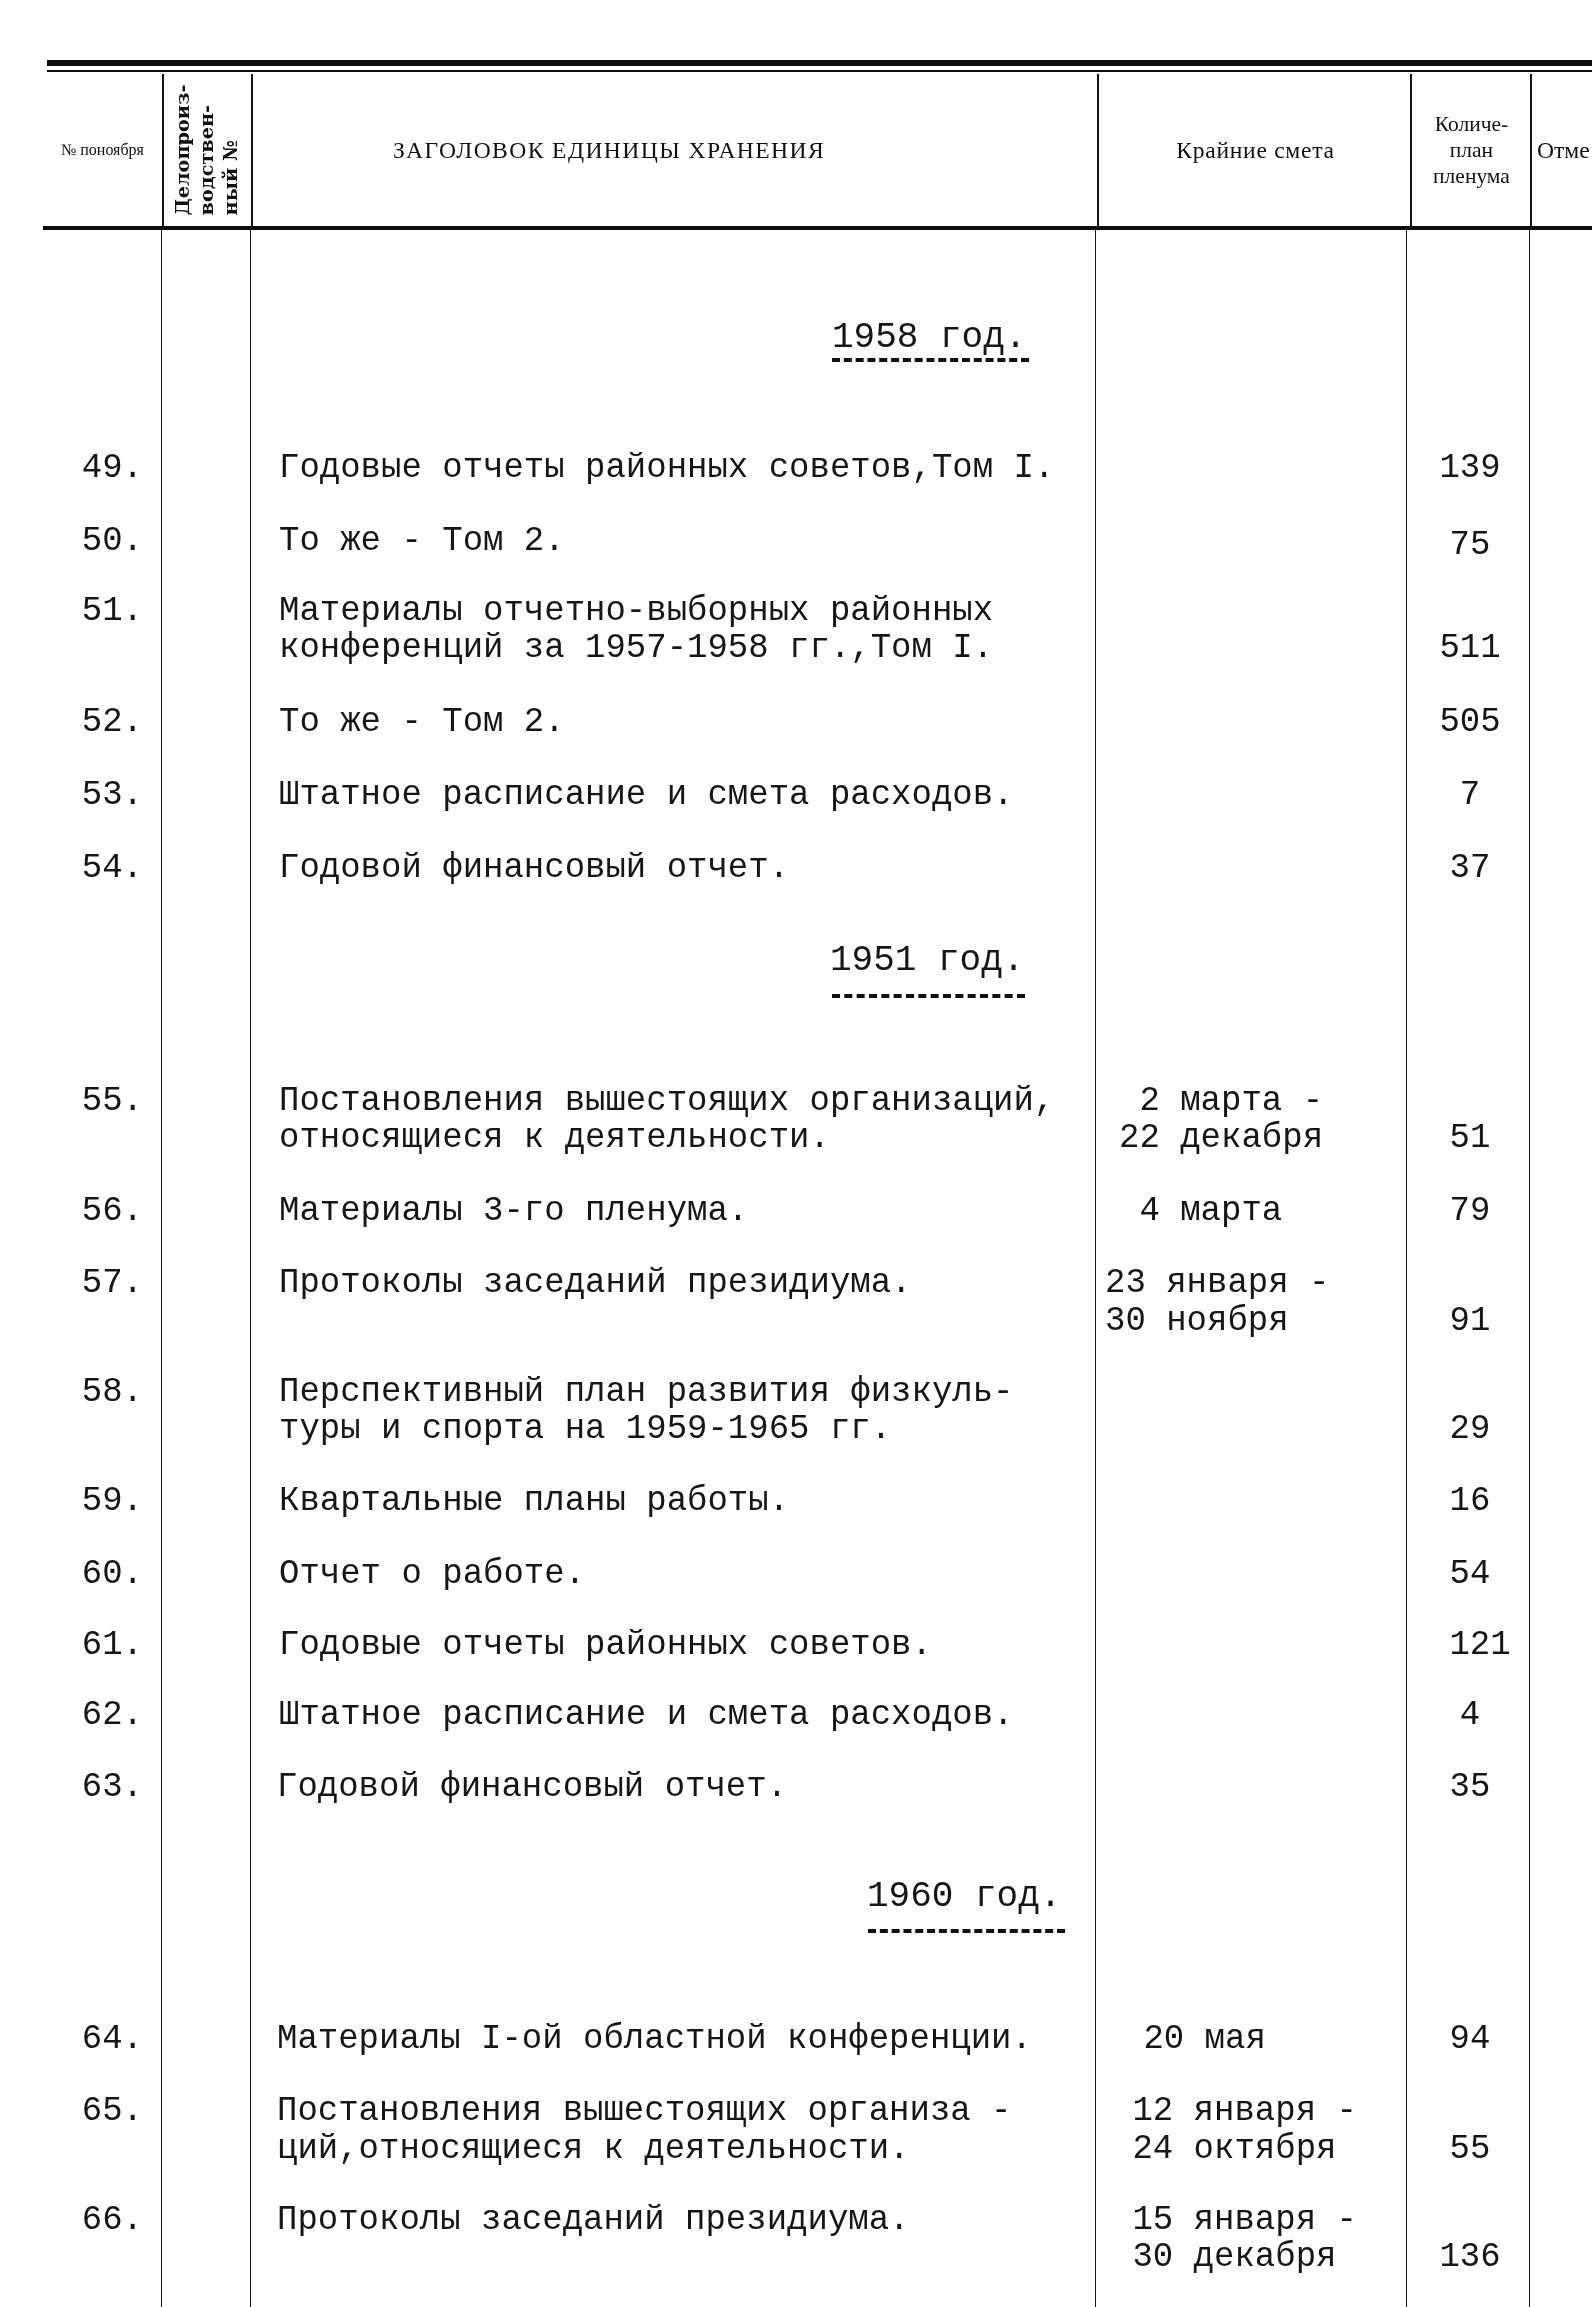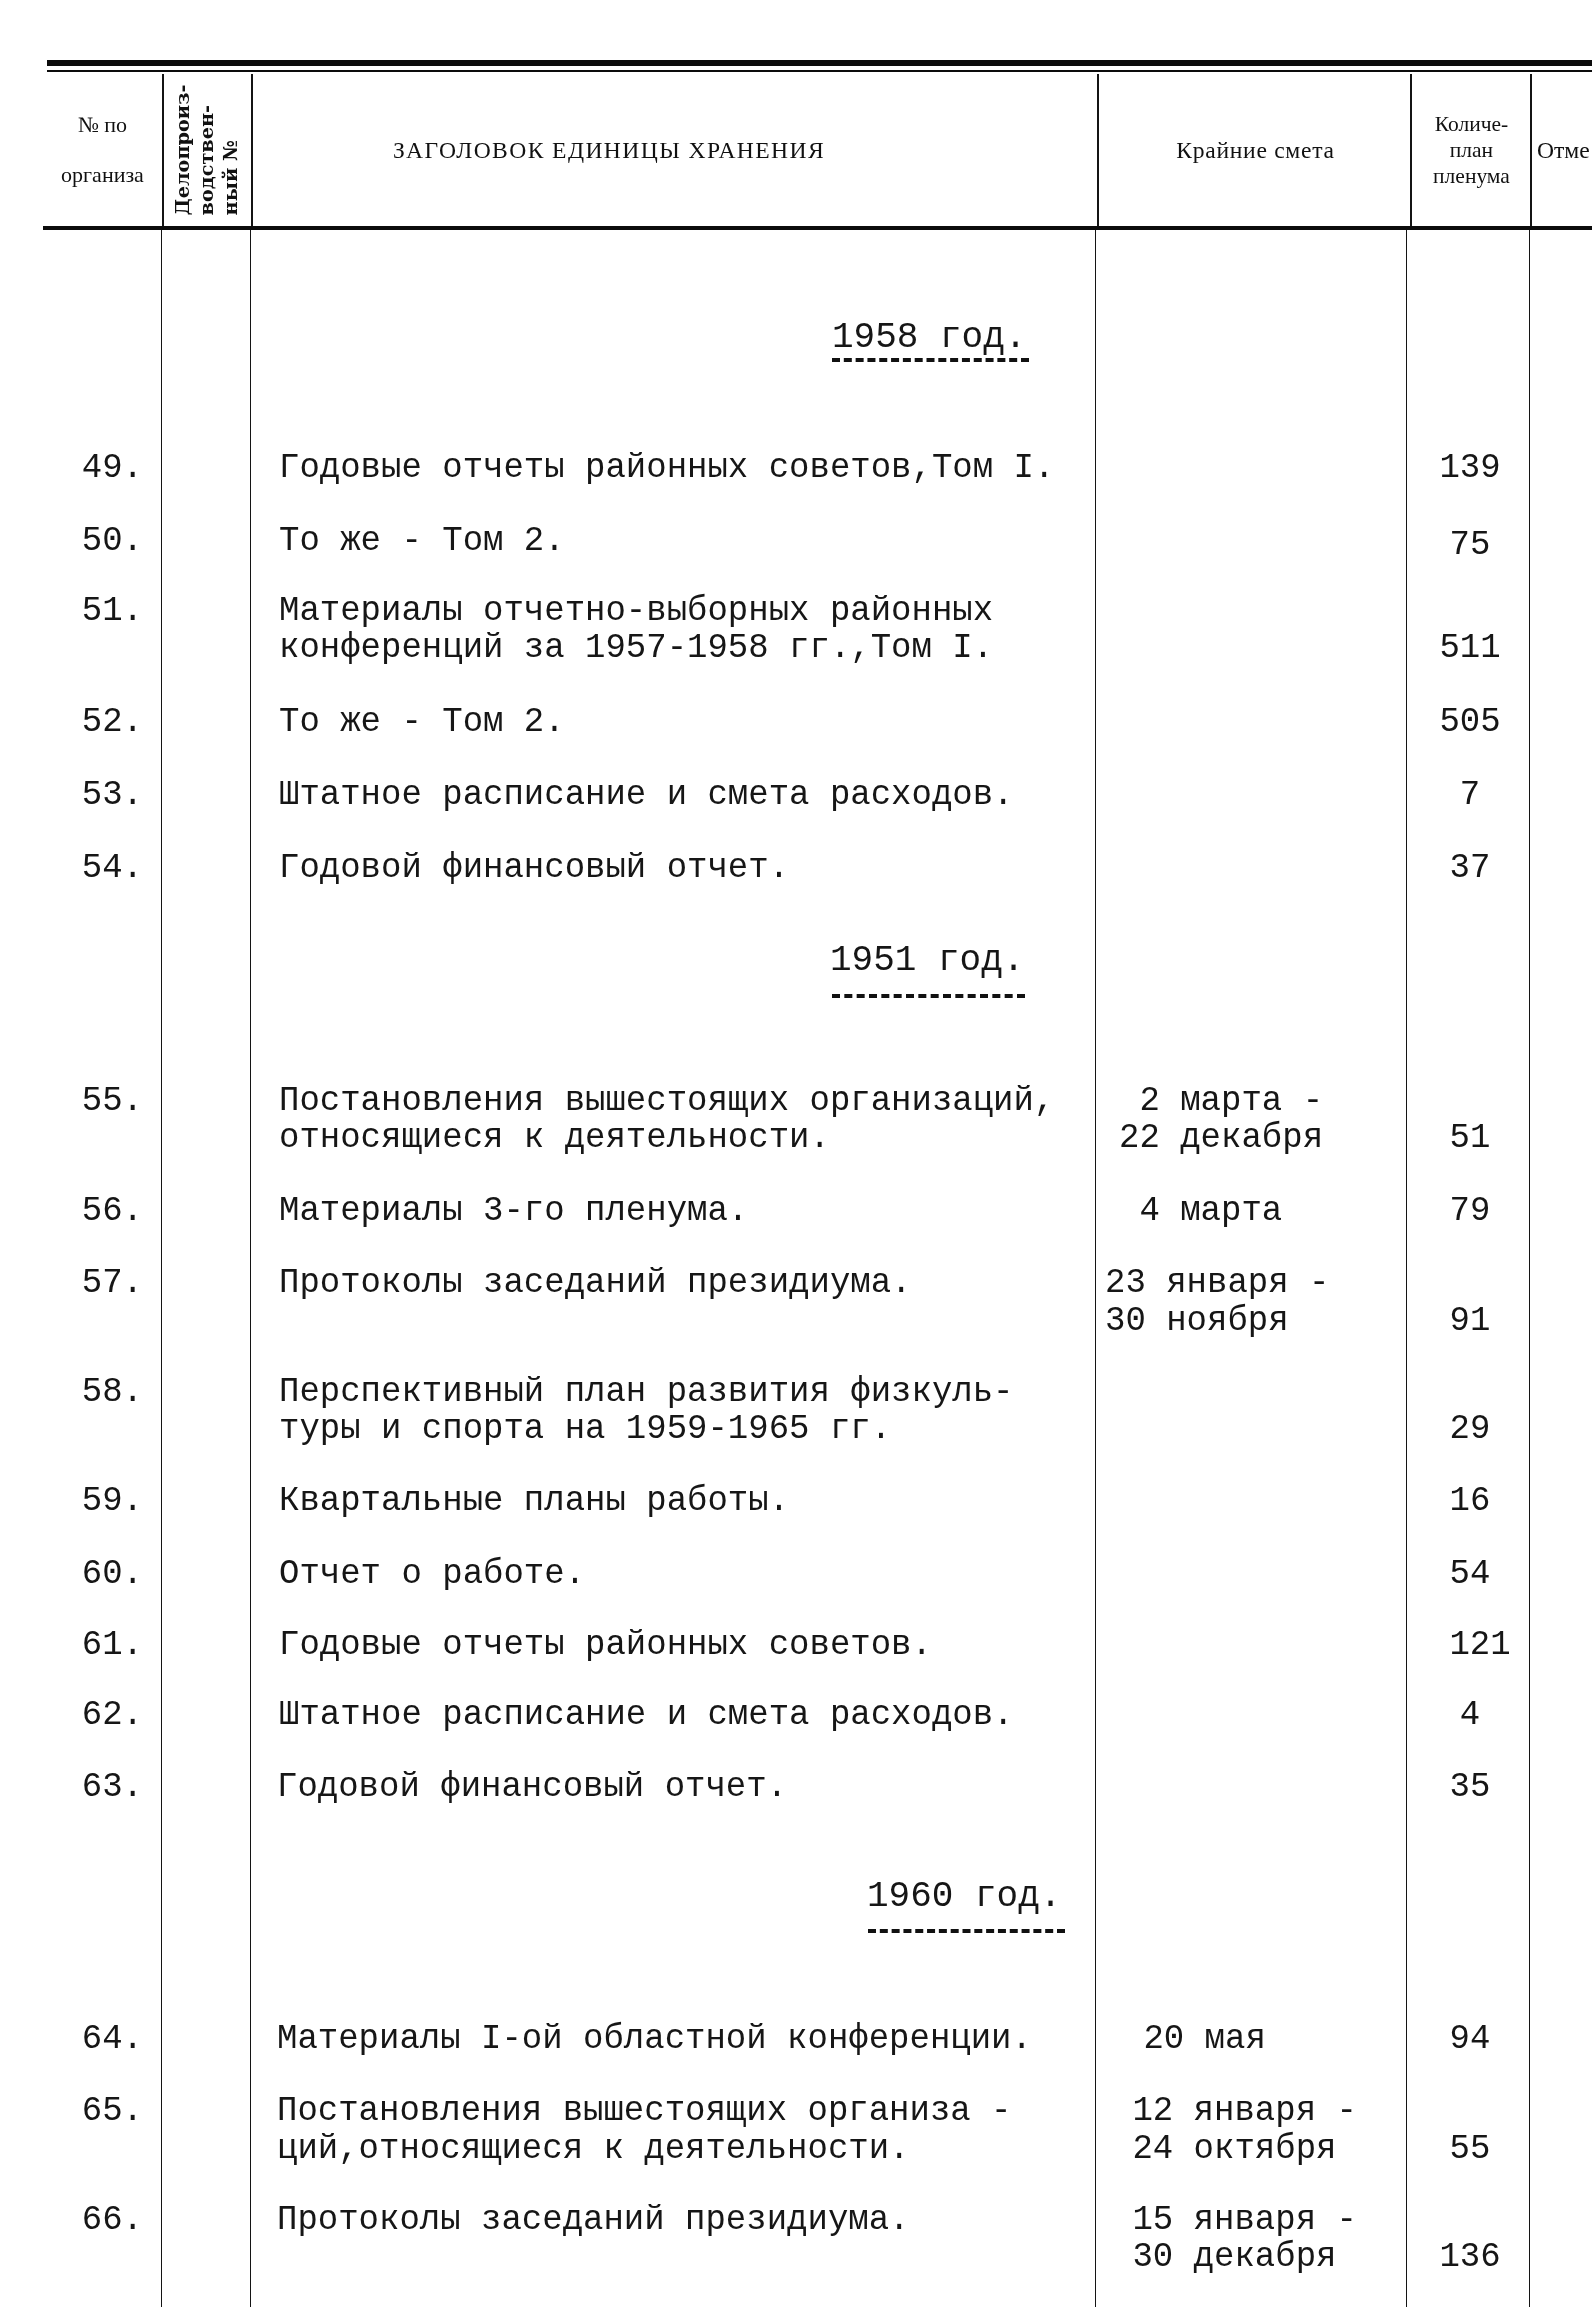--- a/index.html
+++ b/index.html
@@ -14,21 +14,21 @@
     .rule-thin  { position: absolute; left: 47px; width: 1545px; top: 70px; height: 2.1px; background: #0c0c0c; }
     .rule-head-bottom { position: absolute; left: 43px; width: 1550px; top: 226px; height: 3.6px; background: #0c0c0c; }
 
     
     .vline { position: absolute; width: 2.1px; background: #141414; }
     .vline.head { top: 74px; height: 152px; }
     .vline.body { top: 230px; height: 2077px; width: 1.4px; }
 
     
     .hcell { position: absolute; top: 74px; height: 152px; display: flex; align-items: center; justify-content: center; text-align: center; }
-    .h-num { left: 43px; width: 119px; flex-direction: column; font-size: 22px; line-height: 50px; }
+    .h-num { left: 43px; width: 119px; flex-direction: row; font-size: 16px; line-height: 50px; }
     .h-num span { display: block; }
     .h-delo { left: 164px; width: 87px; }
     .h-delo .rot {
       transform: rotate(-90deg); white-space: nowrap; font-size: 19.3px; line-height: 24px;
       font-weight: bold; text-align: left; font-family: "DejaVu Serif", serif;
     }
     .h-title { left: 254px; width: 710px; font-size: 23.6px; letter-spacing: 1.4px; }
     .h-dates { left: 1101px; width: 309px; font-size: 23.6px; letter-spacing: 0.7px; }
     .h-count { left: 1413px; width: 117px; flex-direction: column; font-size: 21.5px; line-height: 26px; }
     .h-count span { display: block; }
@@ -64,21 +64,21 @@
   <div class="vline head" style="left:1530px"></div>
 
   <div class="vline body" style="left:161px"></div>
   <div class="vline body" style="left:250px"></div>
   <div class="vline body" style="left:1095px"></div>
   <div class="vline body" style="left:1406px"></div>
   <div class="vline body" style="left:1529px"></div>
 
   <div class="hcell h-num">
     <span>№ по</span>
-    <span>организа</span>
+    <span>ноября</span>
   </div>
   <div class="hcell h-delo">
     <div class="rot">
       <div>Делопроиз-</div>
       <div>водствен-</div>
       <div>ный №</div>
     </div>
   </div>
   <div class="hcell h-title">ЗАГОЛОВОК ЕДИНИЦЫ ХРАНЕНИЯ</div>
   <div class="hcell h-dates">Крайние смета</div>

